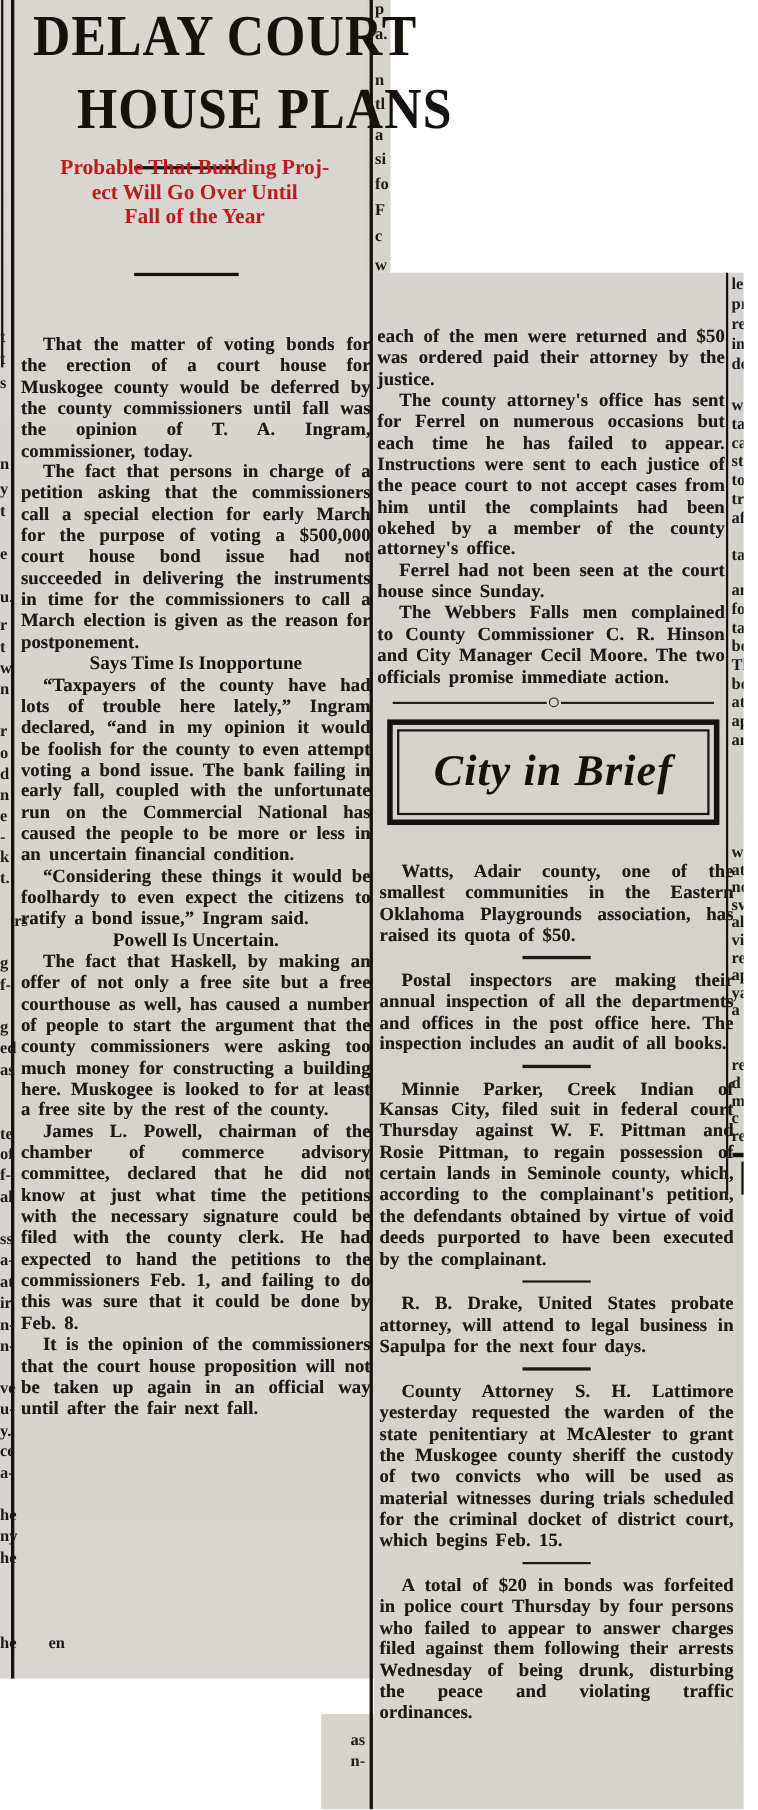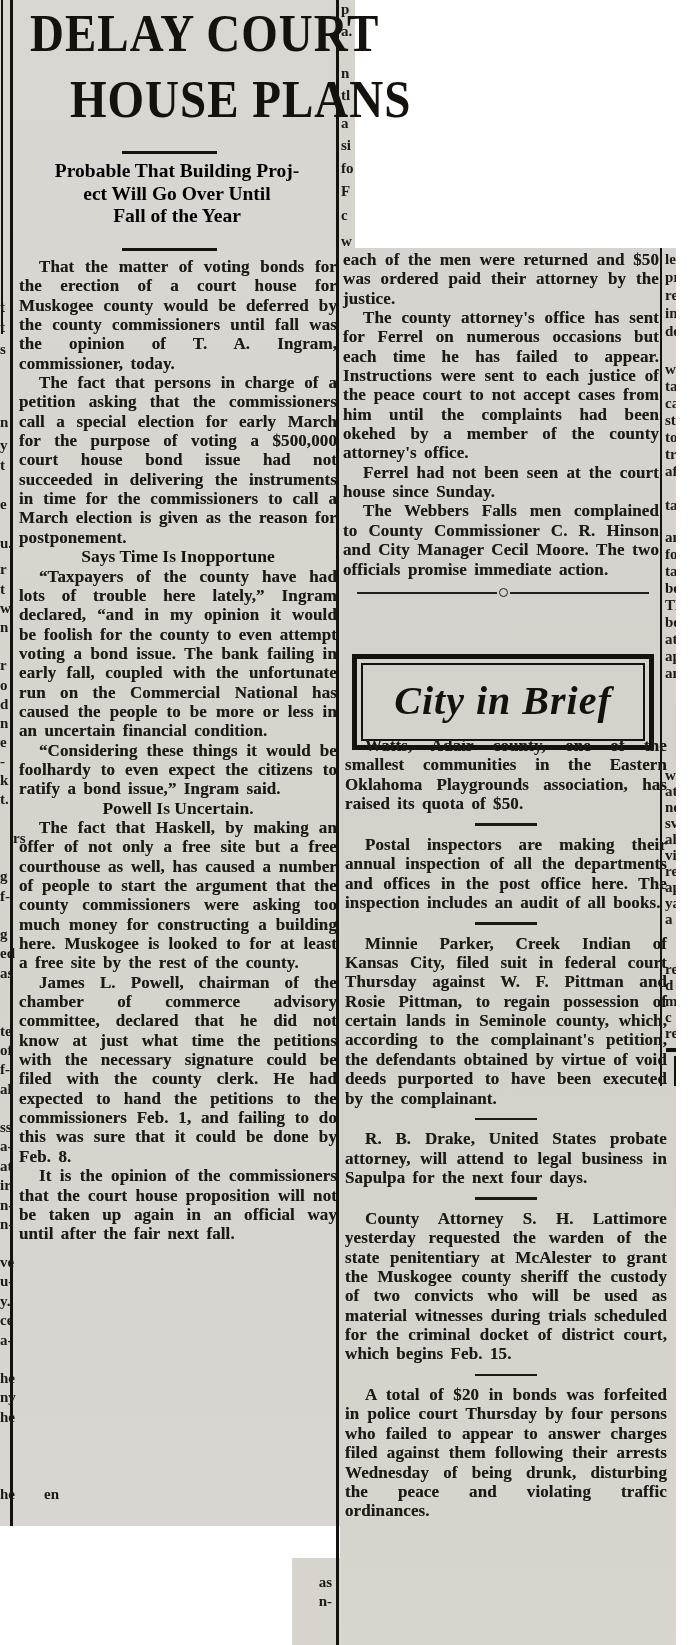--- a/index.html
+++ b/index.html
@@ -15,23 +15,23 @@
   #vr-left-inner{left:10px;top:0;width:3px;height:1526px;}
   #vr-mid{left:336px;top:0;width:3px;height:1645px;}
   #vr-right-up{left:660px;top:248px;width:2px;height:838px;}
   #vr-right-low{left:677px;top:1130px;width:2px;height:515px;}
   .hl{position:absolute;font-weight:700;font-size:47px;line-height:56px;letter-spacing:1px;
       transform:scaleY(1.12);transform-origin:left top;white-space:nowrap;color:#15120e;}
   #hl1{left:30px;top:2px;}
   #hl2{left:70px;top:68px;}
   .shortrule{position:absolute;left:122px;width:95px;height:3px;background:#16130f;}
   #sr1{top:151px;} #sr2{top:248px;}
-  .subhead{position:absolute;left:18px;top:160px;width:318px;text-align:center;
-           font-weight:700;font-size:19.5px;line-height:22.5px;color:#000000;}
-  .flow{position:absolute;}
+  .subhead{position:absolute;left:18px;top:142px;width:318px;text-align:center;
+           font-weight:700;font-size:19.5px;line-height:22.5px;color:#b91c1c;}
+  .flow{position:absolute;margin-top:46px;}
   .body-left{left:19px;top:257px;width:318px;}
   .body-mid{left:343px;top:250px;width:316px;}
   .briefs{left:345px;top:736px;width:322px;}
   .para{text-align:justify;text-indent:20px;font-weight:700;font-size:17px;line-height:19.35px;
         word-spacing:3px;letter-spacing:.1px;color:#1c1916;text-shadow:0 0 .4px rgba(20,15,10,.5);}
   .noind{text-indent:0;}
   .subhed{text-align:center;font-weight:700;font-size:17.5px;line-height:19.35px;color:#15120e;}
   .sep{width:62px;height:2.5px;background:#1c1916;margin:10px auto 9px auto;}
   .orn{display:flex;align-items:center;margin:9px 10px 0 14px;height:10px;}
   .orn .ol{flex:1;height:1.5px;background:#221e1a;}

